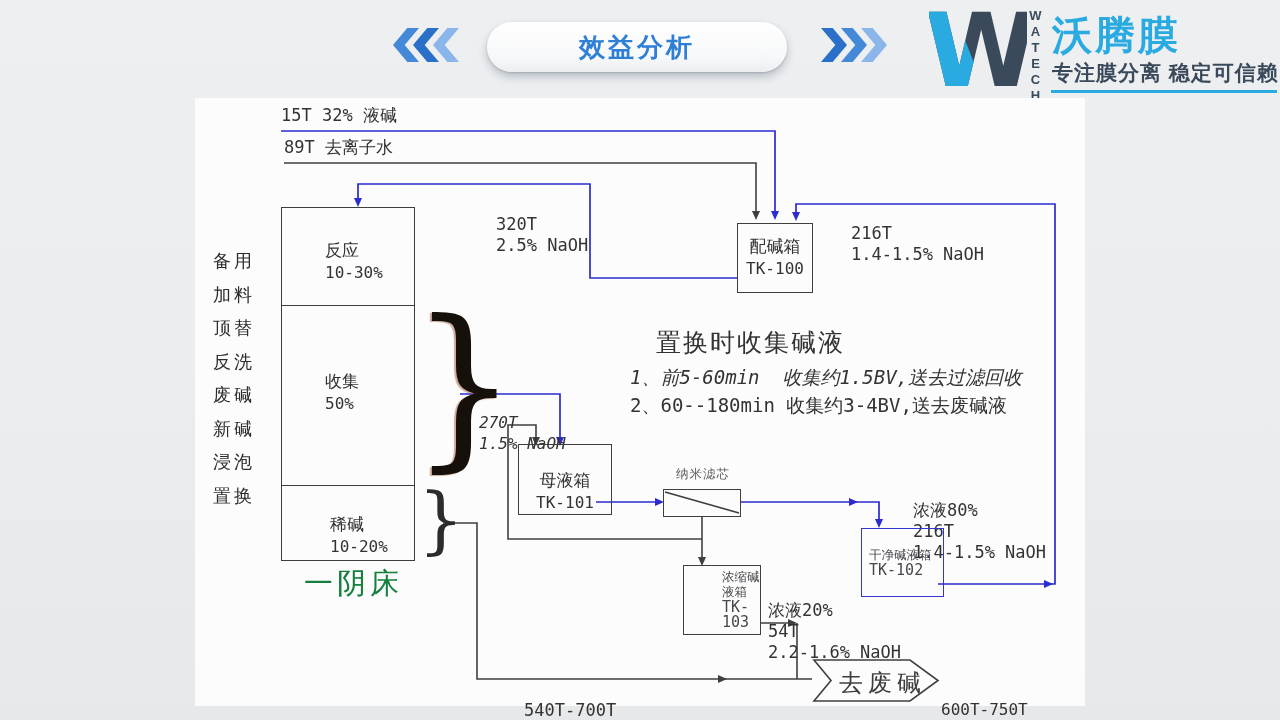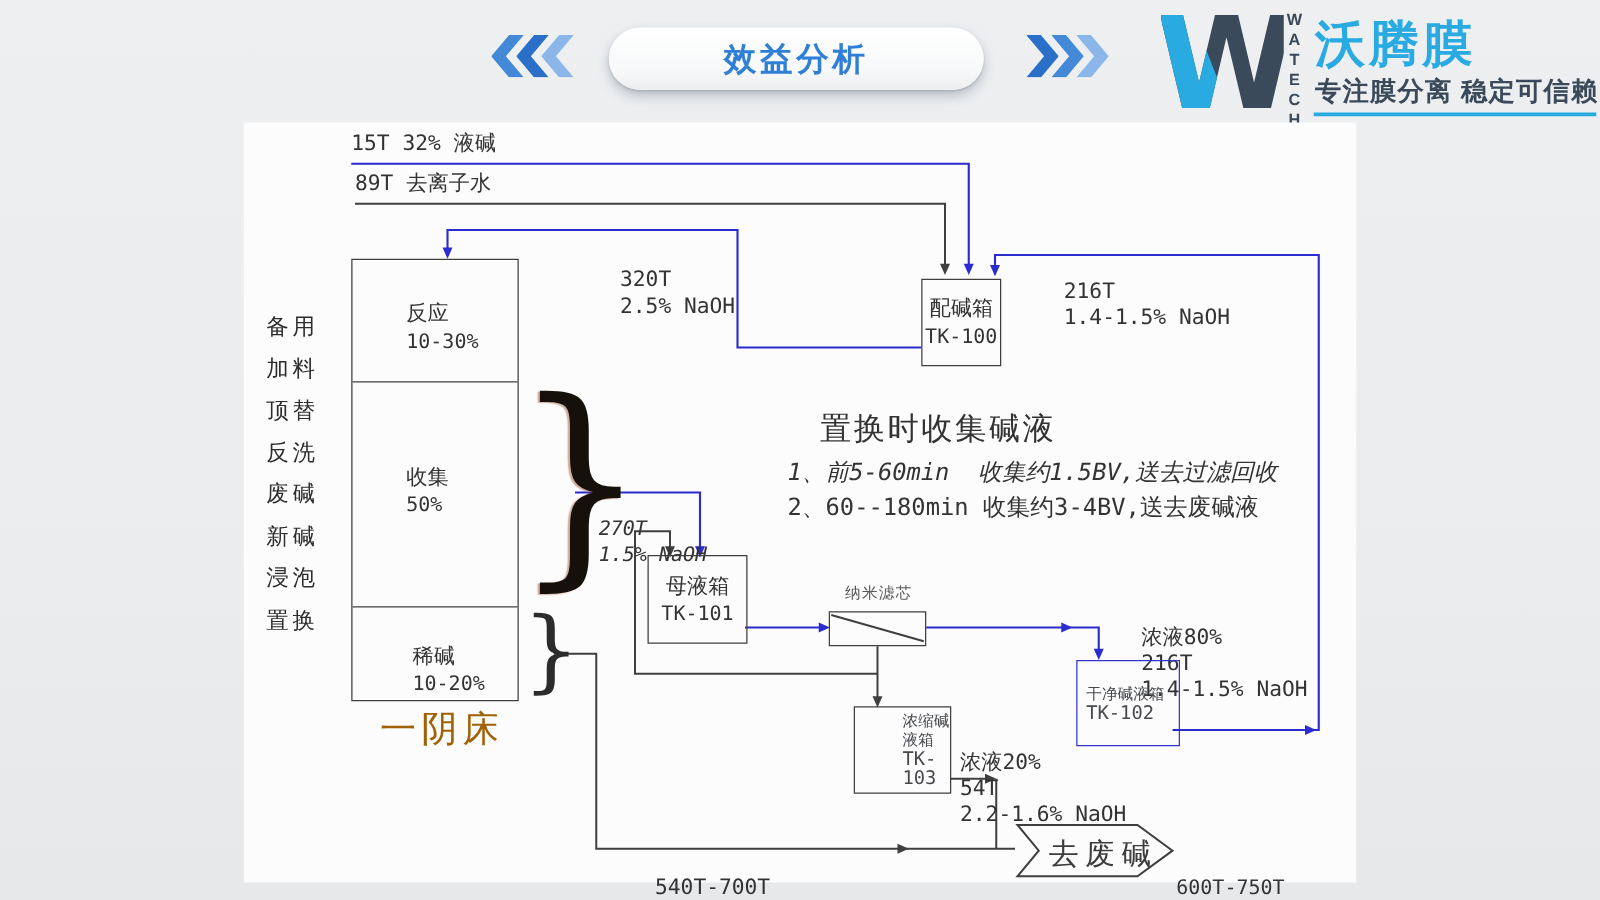--- a/index.html
+++ b/index.html
@@ -49,21 +49,21 @@
   .box .id{font-family:"DejaVu Sans Mono",monospace;font-size:16px;}
   .box.small{font-size:12.5px;line-height:15px;align-items:flex-start;padding-left:7px;color:#46484c;}
   .box.small .id{font-size:15px;}
 
   .bed{left:281px;top:207px;width:134px;height:354px;border:1.7px solid #3f3f3f;box-sizing:border-box;}
   .bed .div1{position:absolute;left:0;top:97px;width:100%;border-top:1.6px solid #3f3f3f;}
   .bed .div2{position:absolute;left:0;top:277px;width:100%;border-top:1.6px solid #3f3f3f;}
   .bed-label{font-size:17px;line-height:22px;color:#333;}
   .bed-label .rng{font-family:"DejaVu Sans Mono",monospace;font-size:16px;}
   .steps{left:213px;top:245px;font-size:18px;line-height:33.5px;letter-spacing:3px;color:#2d2d2d;}
-  .bed-caption{left:304px;top:564px;font-size:29px;letter-spacing:4px;color:#a16207;}
+  .bed-caption{left:304px;top:564px;font-size:29px;letter-spacing:4px;color:#15803d;}
 
   .brace-big{left:411px;top:288px;font-size:176px;line-height:196px;color:#15100a;
     transform:scaleX(.95);transform-origin:left center;
     font-family:"DejaVu Serif",serif;text-shadow:-2px 1px 1px rgba(150,70,35,.45);}
   .brace-small{left:418px;top:479px;font-size:72px;line-height:82px;color:#2c2c2c;
     font-family:"DejaVu Serif",serif;}
 
   .note-title{left:656px;top:326px;font-size:25px;color:#333;letter-spacing:2px;}
   .note-line{font-size:19px;color:#333;white-space:pre;
     font-family:"DejaVu Sans Mono","Liberation Sans",monospace;}
@@ -194,25 +194,25 @@
   <div>废碱</div>
     <div>新碱</div>
   <div>浸泡</div>
     <div>置换</div>
 </div>
 <div class="abs bed-caption">一阴床</div>
 
 <div class="abs brace-big">}</div>
 <div class="abs brace-small">}</div>
 
-<div class="abs box" style="left:737px;top:223px;width:64px;height:70px;justify-content:center;">
+<div class="abs box" style="left:737px;top:223px;width:76px;height:70px;justify-content:center;">
   <div class="cn">配碱箱</div>
     <div class="id">TK-100</div>
 </div>
-<div class="abs box" style="left:518px;top:444px;width:80px;height:71px;">
+<div class="abs box" style="left:518px;top:444px;width:94px;height:71px;justify-content:flex-end;">
   <div class="cn">母液箱</div>
     <div class="id">TK-101</div>
 </div>
 <div class="abs box" style="left:663px;top:489px;width:78px;height:28px;"></div>
 <div class="abs filter-label">纳米滤芯</div>
 <div class="abs box small" style="left:861px;top:528px;width:83px;height:69px;border-color:#3434cf;">
   <div class="cn">干净碱液箱</div>
     <div class="id">TK-102</div>
 </div>
 <div class="abs box small" style="left:683px;top:565px;width:78px;height:70px;padding-left:38px;">

